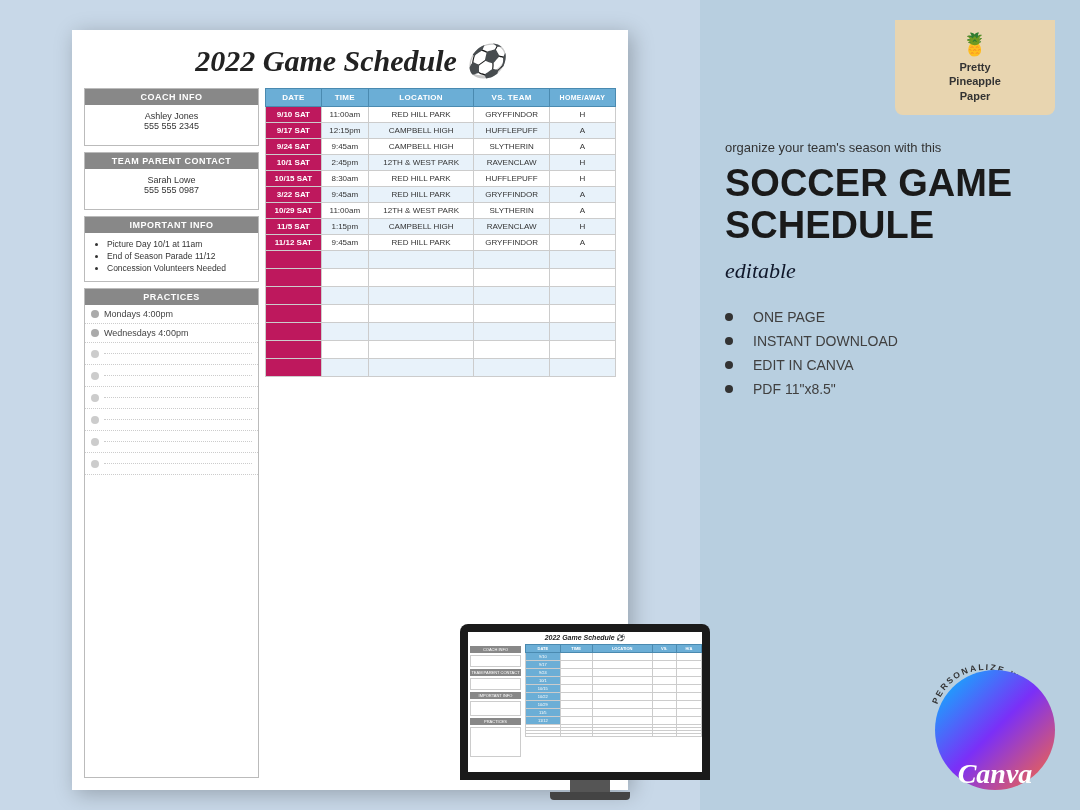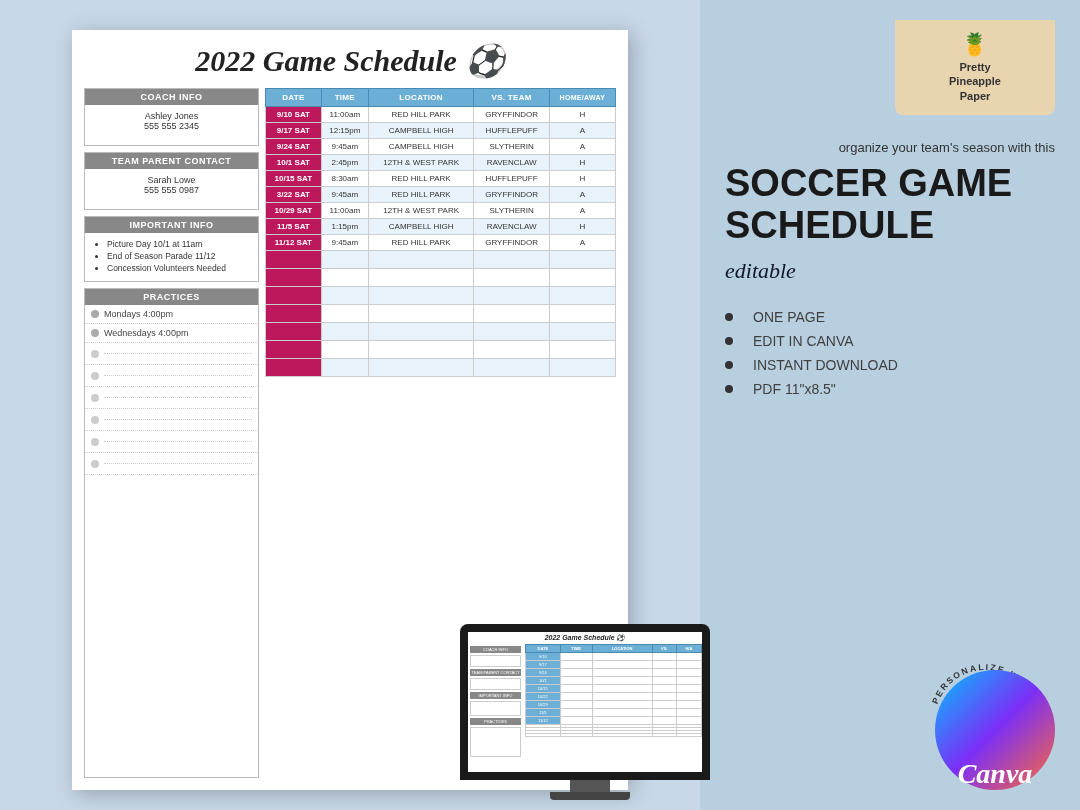--- a/index.html
+++ b/index.html
@@ -328,21 +328,20 @@
       flex: 1;
       display: flex;
       flex-direction: column;
       justify-content: space-between;
     }
 
     .tagline {
       font-size: 13px;
       color: #333;
       margin-bottom: 8px;
-      text-align: right;
     }
 
     .main-title {
       font-size: 38px;
       font-weight: 900;
       color: #1a1a1a;
       line-height: 1.1;
       margin-bottom: 12px;
       text-transform: uppercase;
     }
@@ -779,25 +778,25 @@
       <div class="main-title">SOCCER GAME<br>SCHEDULE</div>
       <div class="editable-label">editable</div>
 
       <ul class="features-list">
         <li>
           <div class="bullet-dot"></div>
           <span>ONE PAGE</span>
         </li>
         <li>
           <div class="bullet-dot"></div>
-          <span>EDIT IN CANVA</span>
+          <span>INSTANT DOWNLOAD</span>
         </li>
         <li>
           <div class="bullet-dot"></div>
-          <span>INSTANT DOWNLOAD</span>
+          <span>EDIT IN CANVA</span>
         </li>
         <li>
           <div class="bullet-dot"></div>
           <span>PDF 11"x8.5"</span>
         </li>
       </ul>
     </div>
 
     <div class="canva-section">
       <div class="personalize-badge">

